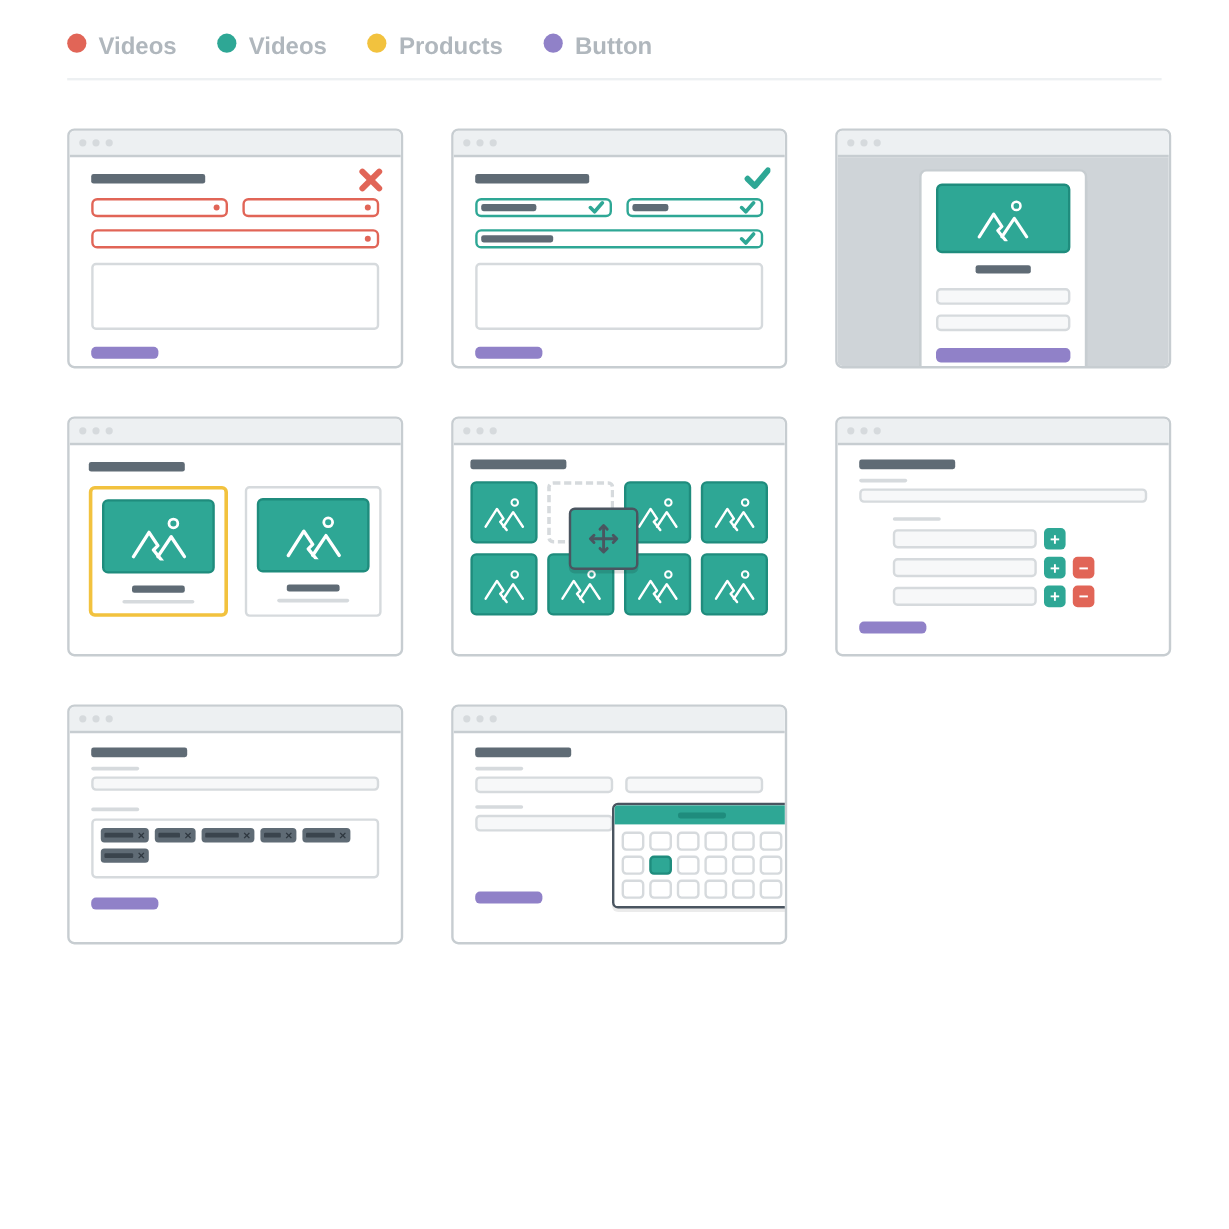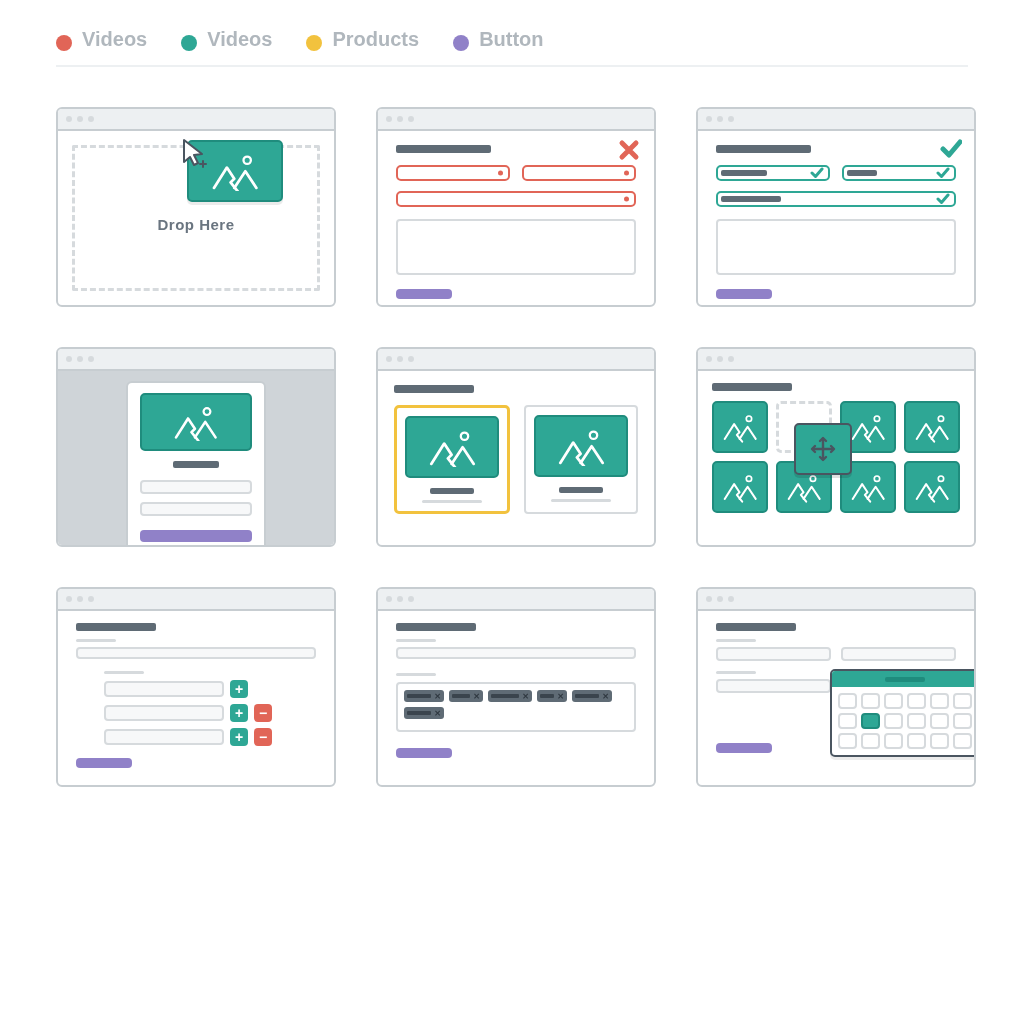--- a/index.html
+++ b/index.html
@@ -27,21 +27,21 @@
   }
   .page{padding:28px 56px 0 56px;}
   .title{
     font-size:26px;
     letter-spacing:6px;
     font-weight:500;
     color:var(--dark);
     margin:4px 0 10px 0;
   }
   .legend{display:flex;gap:34px;align-items:center;margin-bottom:14px;}
-  .legend-item{display:flex;align-items:flex-end;gap:10px;font-size:20px;font-weight:700;color:var(--muted);}
+  .legend-item{display:flex;align-items:flex-start;gap:10px;font-size:20px;font-weight:700;color:var(--muted);}
   .dot{width:16px;height:16px;border-radius:50%;}
   .hr{height:2px;background:var(--light);margin-bottom:40px;}
 
   .grid{display:grid;grid-template-columns:repeat(3,1fr);gap:40px 40px;}
 
   
   .win{
     width:280px;height:200px;
     border:2px solid var(--stroke);
     border-radius:6px;
@@ -128,44 +128,20 @@
       </div>
     <div class="legend-item">
         <span class="dot" style="background:#9081c8"></span>
         <span>Button</span>
       </div>
   </div>
   <div class="hr"></div>
 
   <div class="grid">
 
-    <div class="win">
-      <div class="bar">
-          <i></i>
-          <i></i>
-          <i></i>
-        </div>
-      <div class="body">
-        <div class="dash" style="position:absolute;left:14px;right:14px;top:14px;bottom:14px;">
-          <div style="position:absolute;left:50%;top:68px;transform:translateX(-50%);font-weight:800;color:#6a7580;font-size:15px;letter-spacing:.5px">Drop Here</div>
-          <div class="img-tile" style="position:absolute;left:112px;top:-8px;width:96px;height:62px;box-shadow:0 3px 0 rgba(0,0,0,.08);">
-            <svg viewBox="0 0 54 44">
-                <use href="#mtn"></use>
-              </svg>
-          </div>
-          <svg style="position:absolute;left:106px;top:-10px;width:30px;height:34px;">
-            <path d="M3 2 L3 24 L9 19 L13 27 L17 25 L13 17 L21 16 Z" fill="#fff" stroke="#4a5560" stroke-width="2" stroke-linejoin="round"></path>
-            <g stroke="#4a5560" stroke-width="2" stroke-linecap="round">
-                <line x1="19" y1="26" x2="25" y2="26"></line>
-                <line x1="22" y1="23" x2="22" y2="29"></line>
-              </g>
-          </svg>
-        </div>
-      </div>
-    </div>
 
     <div class="win">
       <div class="bar">
           <i></i>
           <i></i>
           <i></i>
         </div>
       <div class="body" style="padding:14px 18px;">
         <div class="hbar" style="width:95px;margin-bottom:12px;"></div>
         <svg class="status" style="position:absolute;right:14px;top:8px;">

